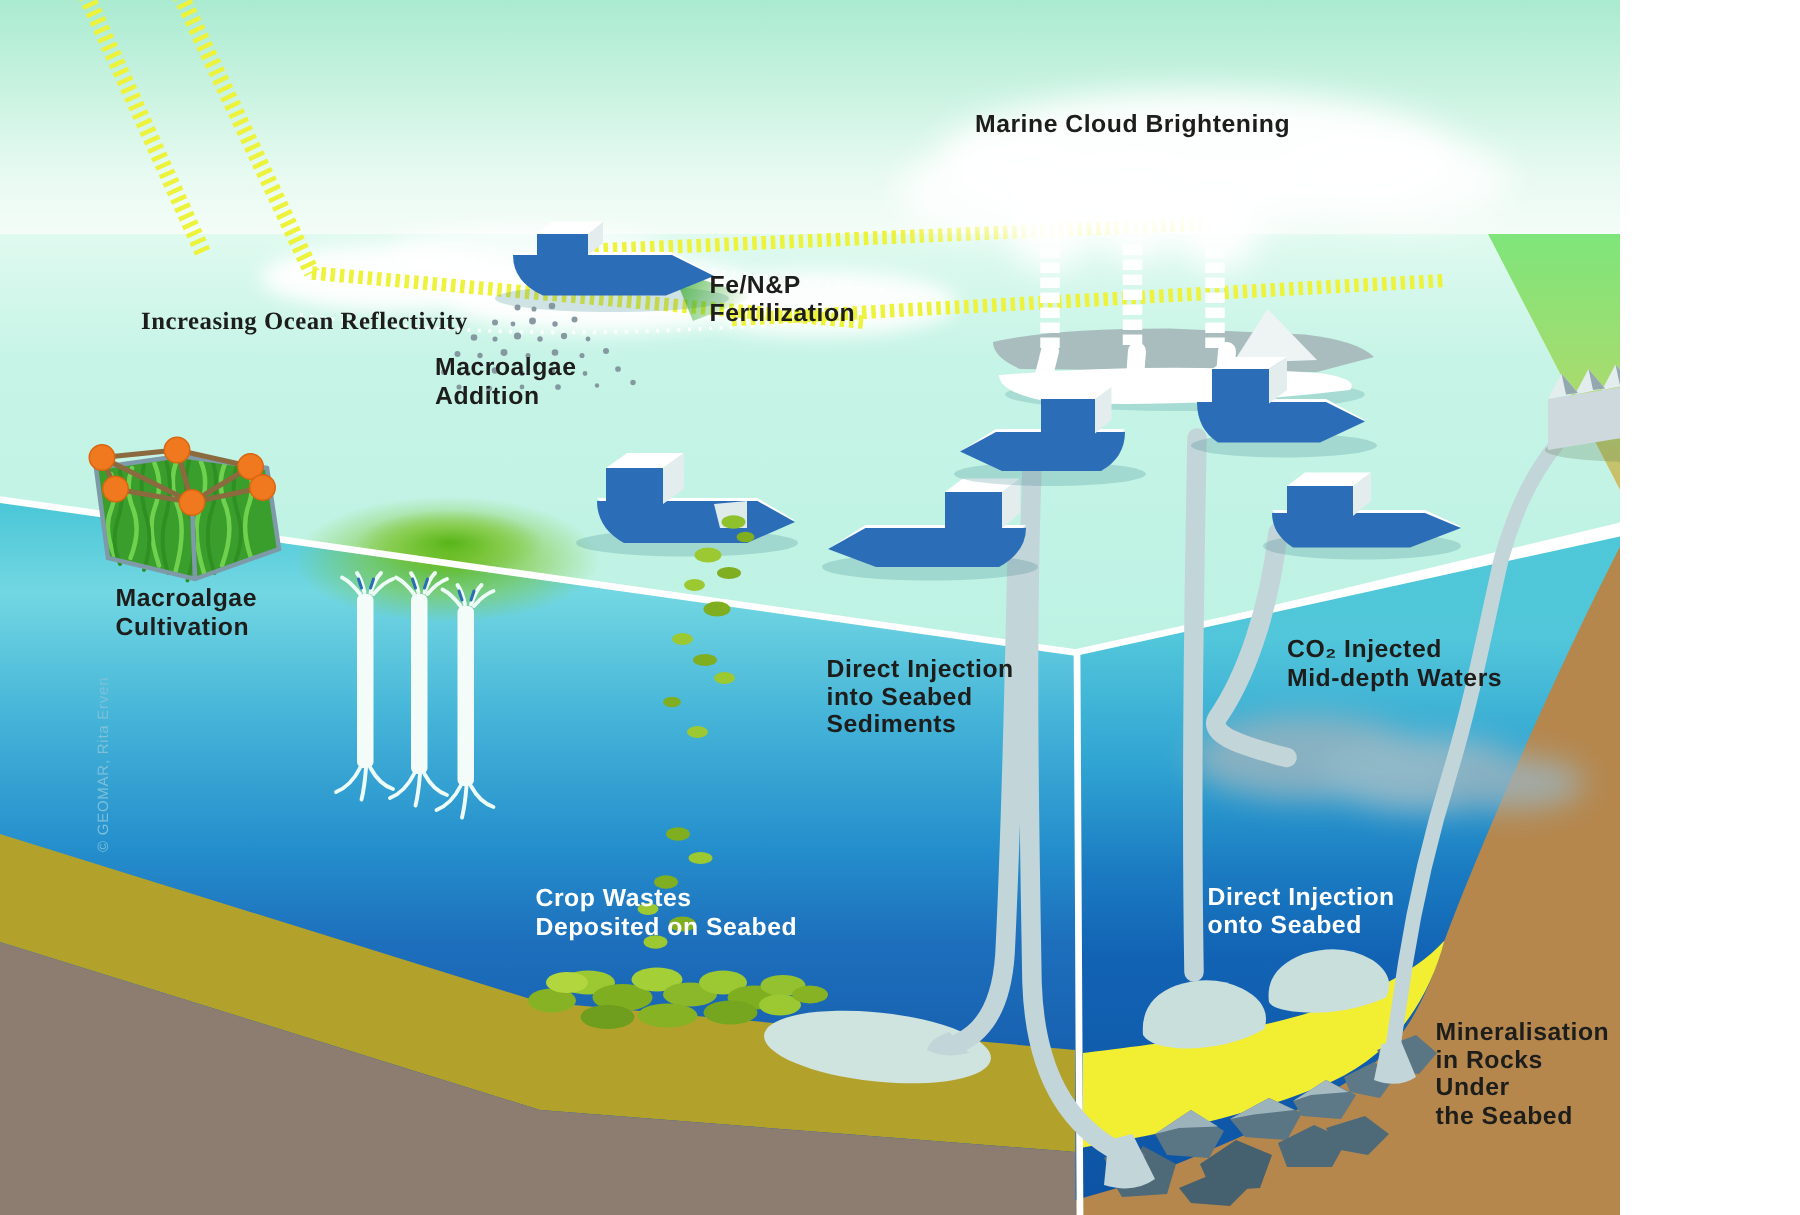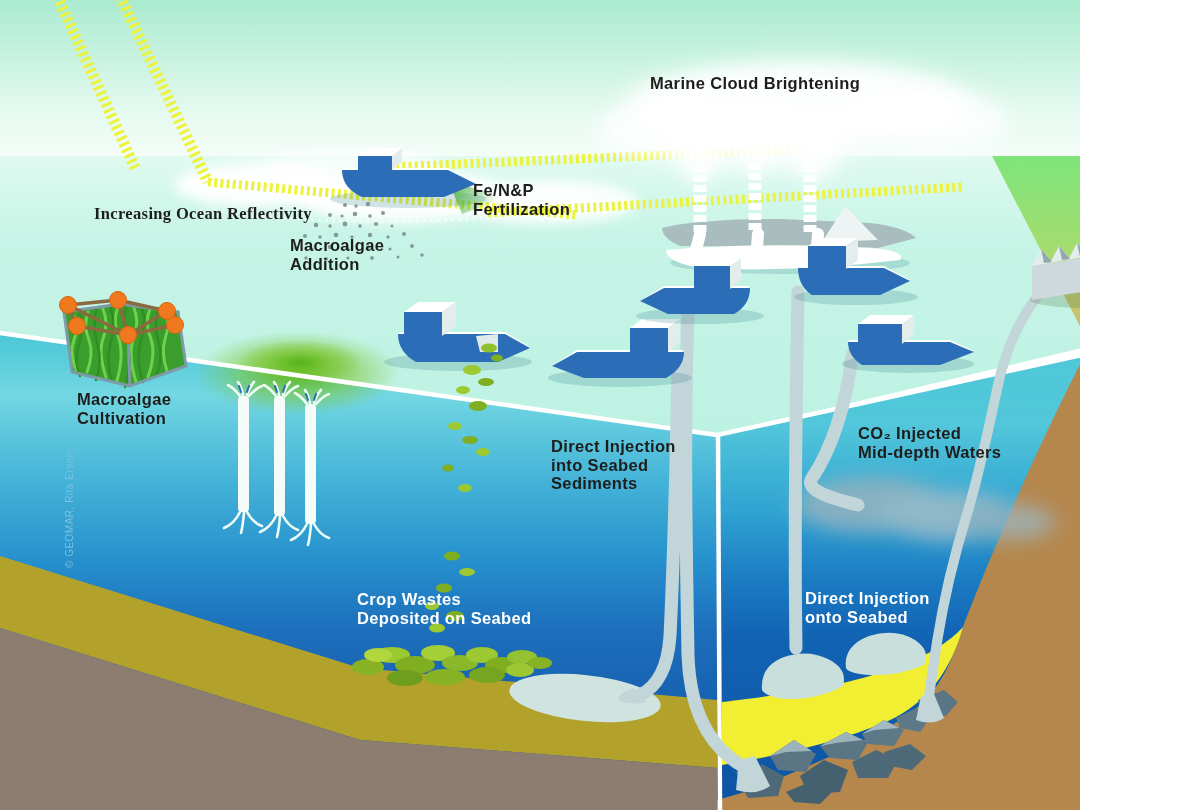--- a/index.html
+++ b/index.html
@@ -428,14 +428,17 @@
 Cultivation</div>
 <div class="lbl light" style="left:357px;top:551px;margin-top:39px;">Crop Wastes
 Deposited on Seabed</div>
 <div class="lbl" style="left:551px;top:437px;">Direct Injection
 into Seabed
 Sediments</div>
 <div class="lbl" style="left:858px;top:424px;">CO₂ Injected
 Mid-depth Waters</div>
 <div class="lbl light" style="left:805px;top:589px;">Direct Injection
 onto Seabed</div>
+<div class="lbl" style="left:957px;top:679px;">Mineralisation
+in Rocks Under
+the Seabed</div>
 <div class="credit">© GEOMAR, Rita Erven</div>
 </div>
 
 </body></html>

